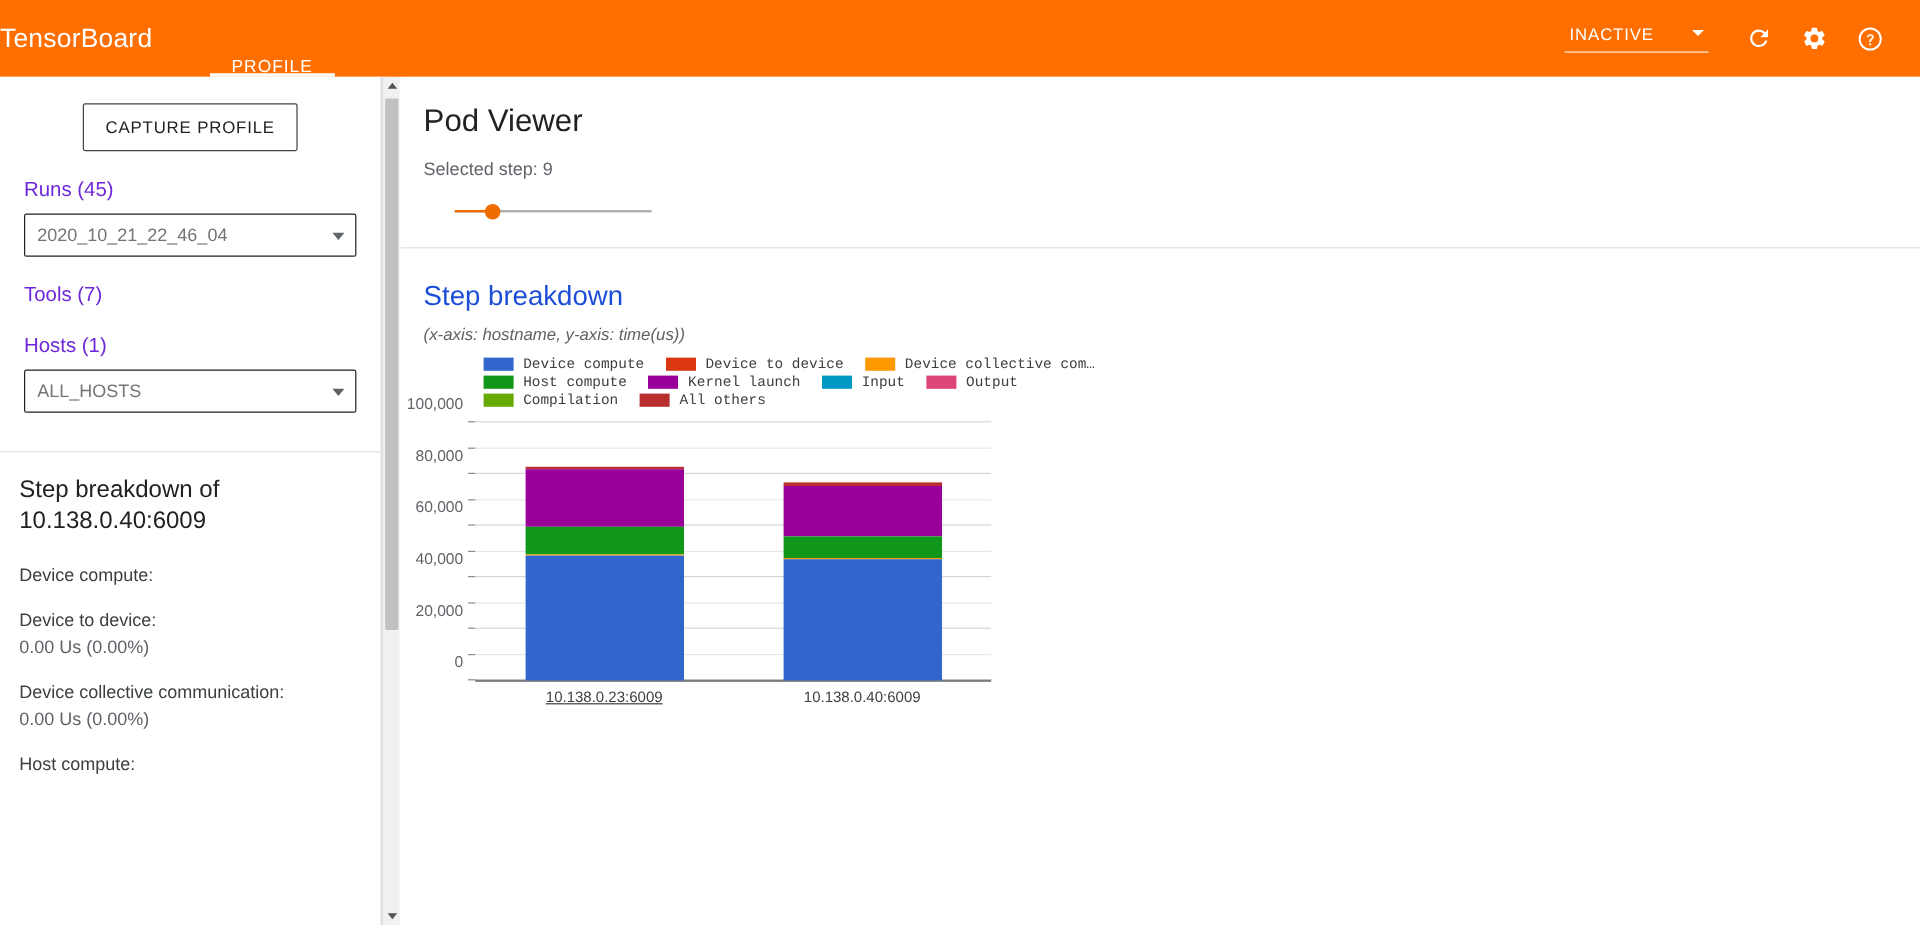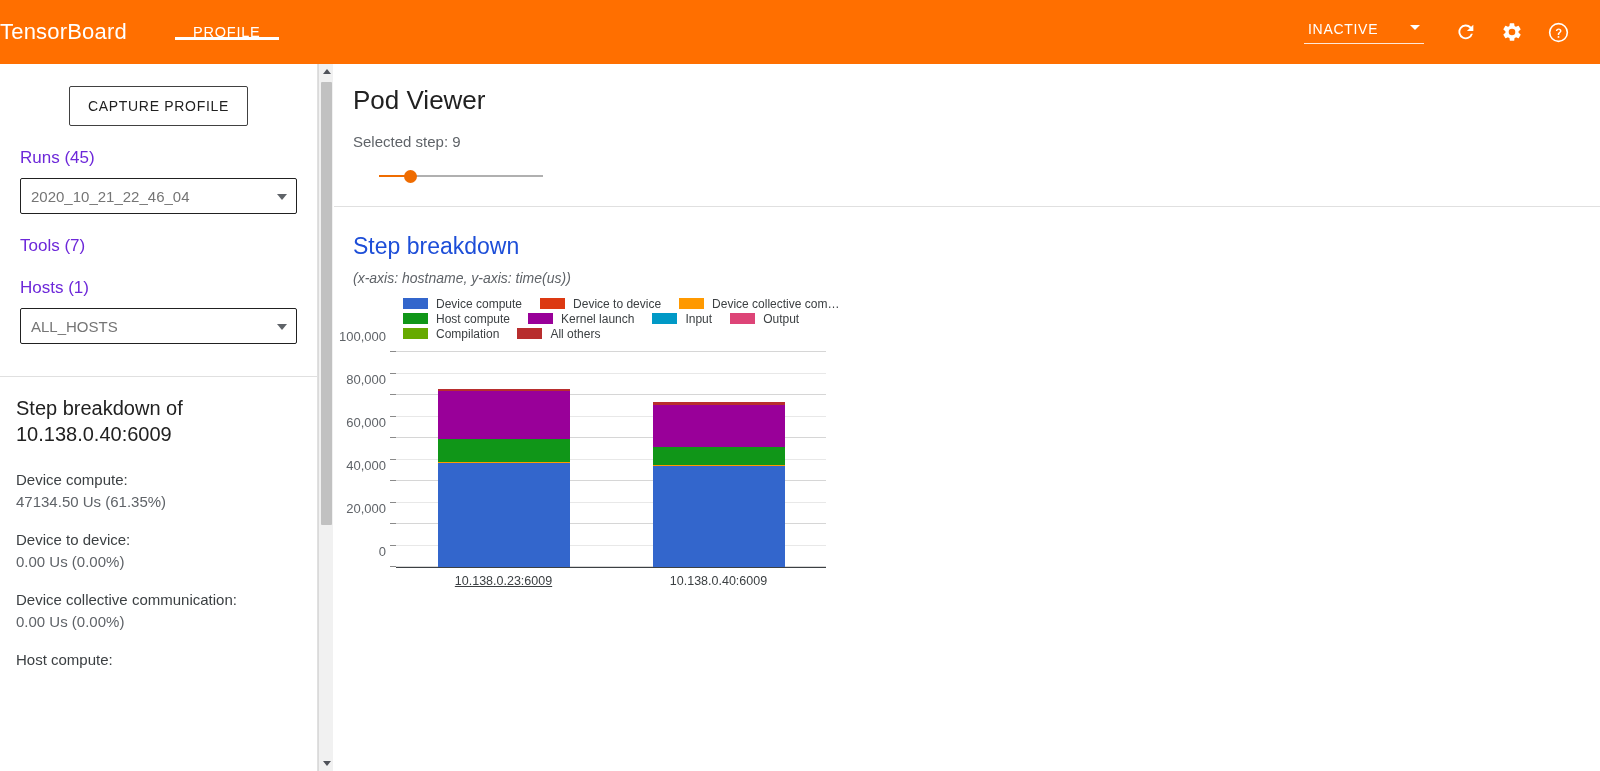--- a/index.html
+++ b/index.html
@@ -18,21 +18,21 @@
     width: 1600px; height: 64px;
     background: #ff6f00;
     display: flex; align-items: center;
   }
   .brand {
     color: #ffffff;
     font-size: 22px;
     letter-spacing: .2px;
     font-weight: 400;
   }
-  .tabs { display: flex; align-items: center; height: 64px; margin-left: 48px; }
+  .tabs { display: flex; align-items: flex-end; height: 64px; margin-left: 48px; }
   .tab {
     position: relative;
     display: flex; align-items: center; justify-content: center;
     padding: 0 18px;
     color: #ffffff;
     font-size: 14.5px;
     letter-spacing: .8px;
     cursor: pointer;
   }
   .tab.active::after {
@@ -212,21 +212,21 @@
     width: 520px; height: 300px;
     margin-top: 10px;
   }
 
   
   .legend {
     position: absolute; top: 0; left: 50px;
     width: 470px;
   }
   .legend-row { display: flex; align-items: center; height: 15px; margin-bottom: 0px; }
-  .legend-item { display: flex; align-items: center; margin-right: 18px; }
+  .legend-item { display: flex; align-items: center; margin-right: 18px; font-family: Liberation Mono, monospace; }
   .legend-swatch {
     width: 25px; height: 11px; margin-right: 8px; flex: 0 0 auto;
   }
   .legend-text {
     font-size: 12px; color: #3c4043;
     white-space: nowrap;
   }
 
   
   .plot {
@@ -325,21 +325,20 @@
     </div>
   </div>
 
   <div class="sidebar-divider"></div>
 
   <div class="detail-panel">
     <div class="detail-title">Step breakdown of 10.138.0.40:6009</div>
     <div id="detail-rows">
         <div class="detail-row">
           <div class="detail-key">Device compute:</div>
-          <div class="detail-val">47134.50 Us (61.35%)</div>
         </div>
         <div class="detail-row">
           <div class="detail-key">Device to device:</div>
           <div class="detail-val">0.00 Us (0.00%)</div>
         </div>
         <div class="detail-row">
           <div class="detail-key">Device collective communication:</div>
           <div class="detail-val">0.00 Us (0.00%)</div>
         </div>
         <div class="detail-row">

